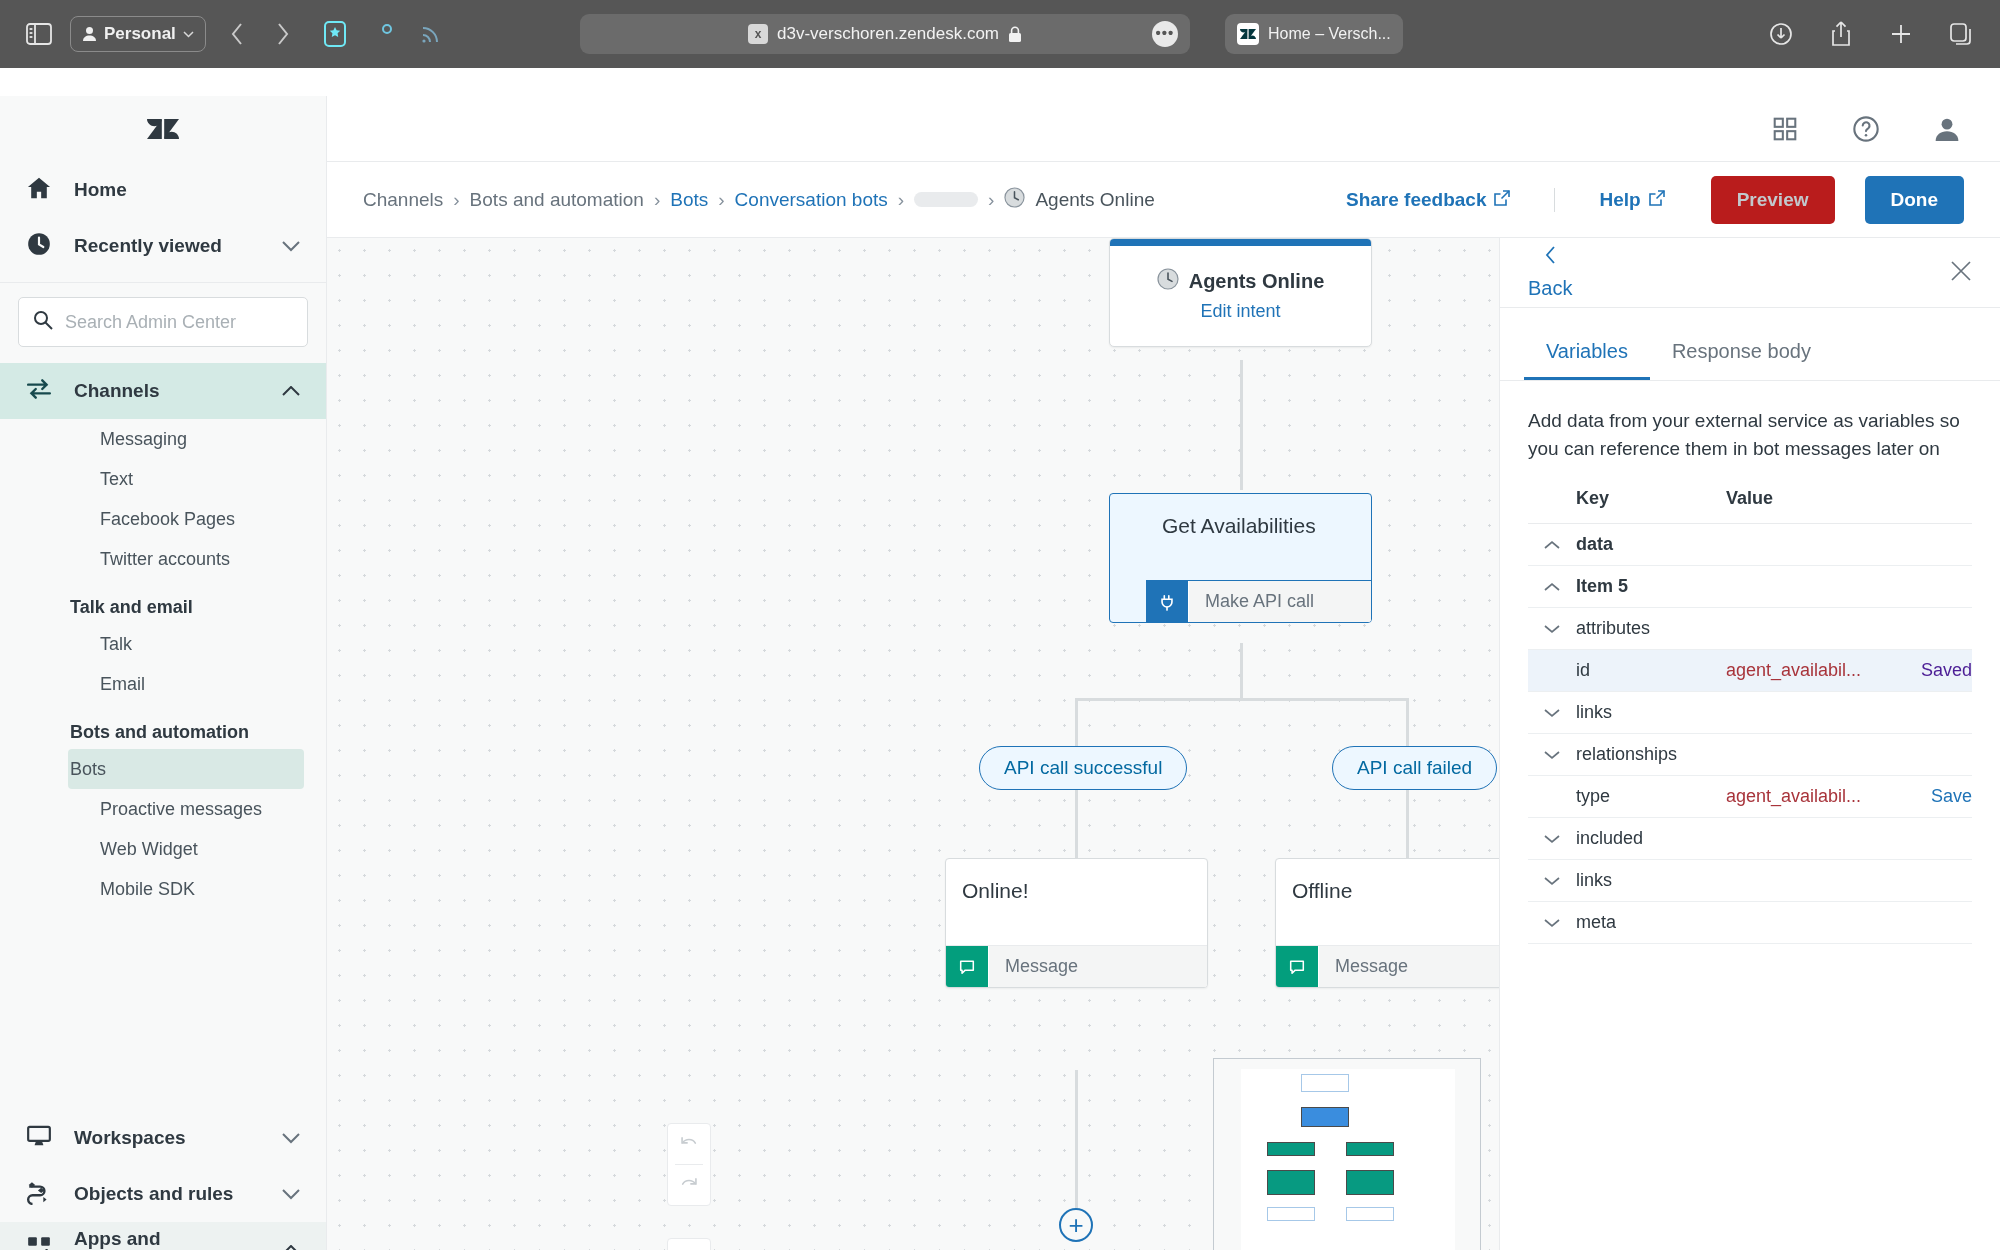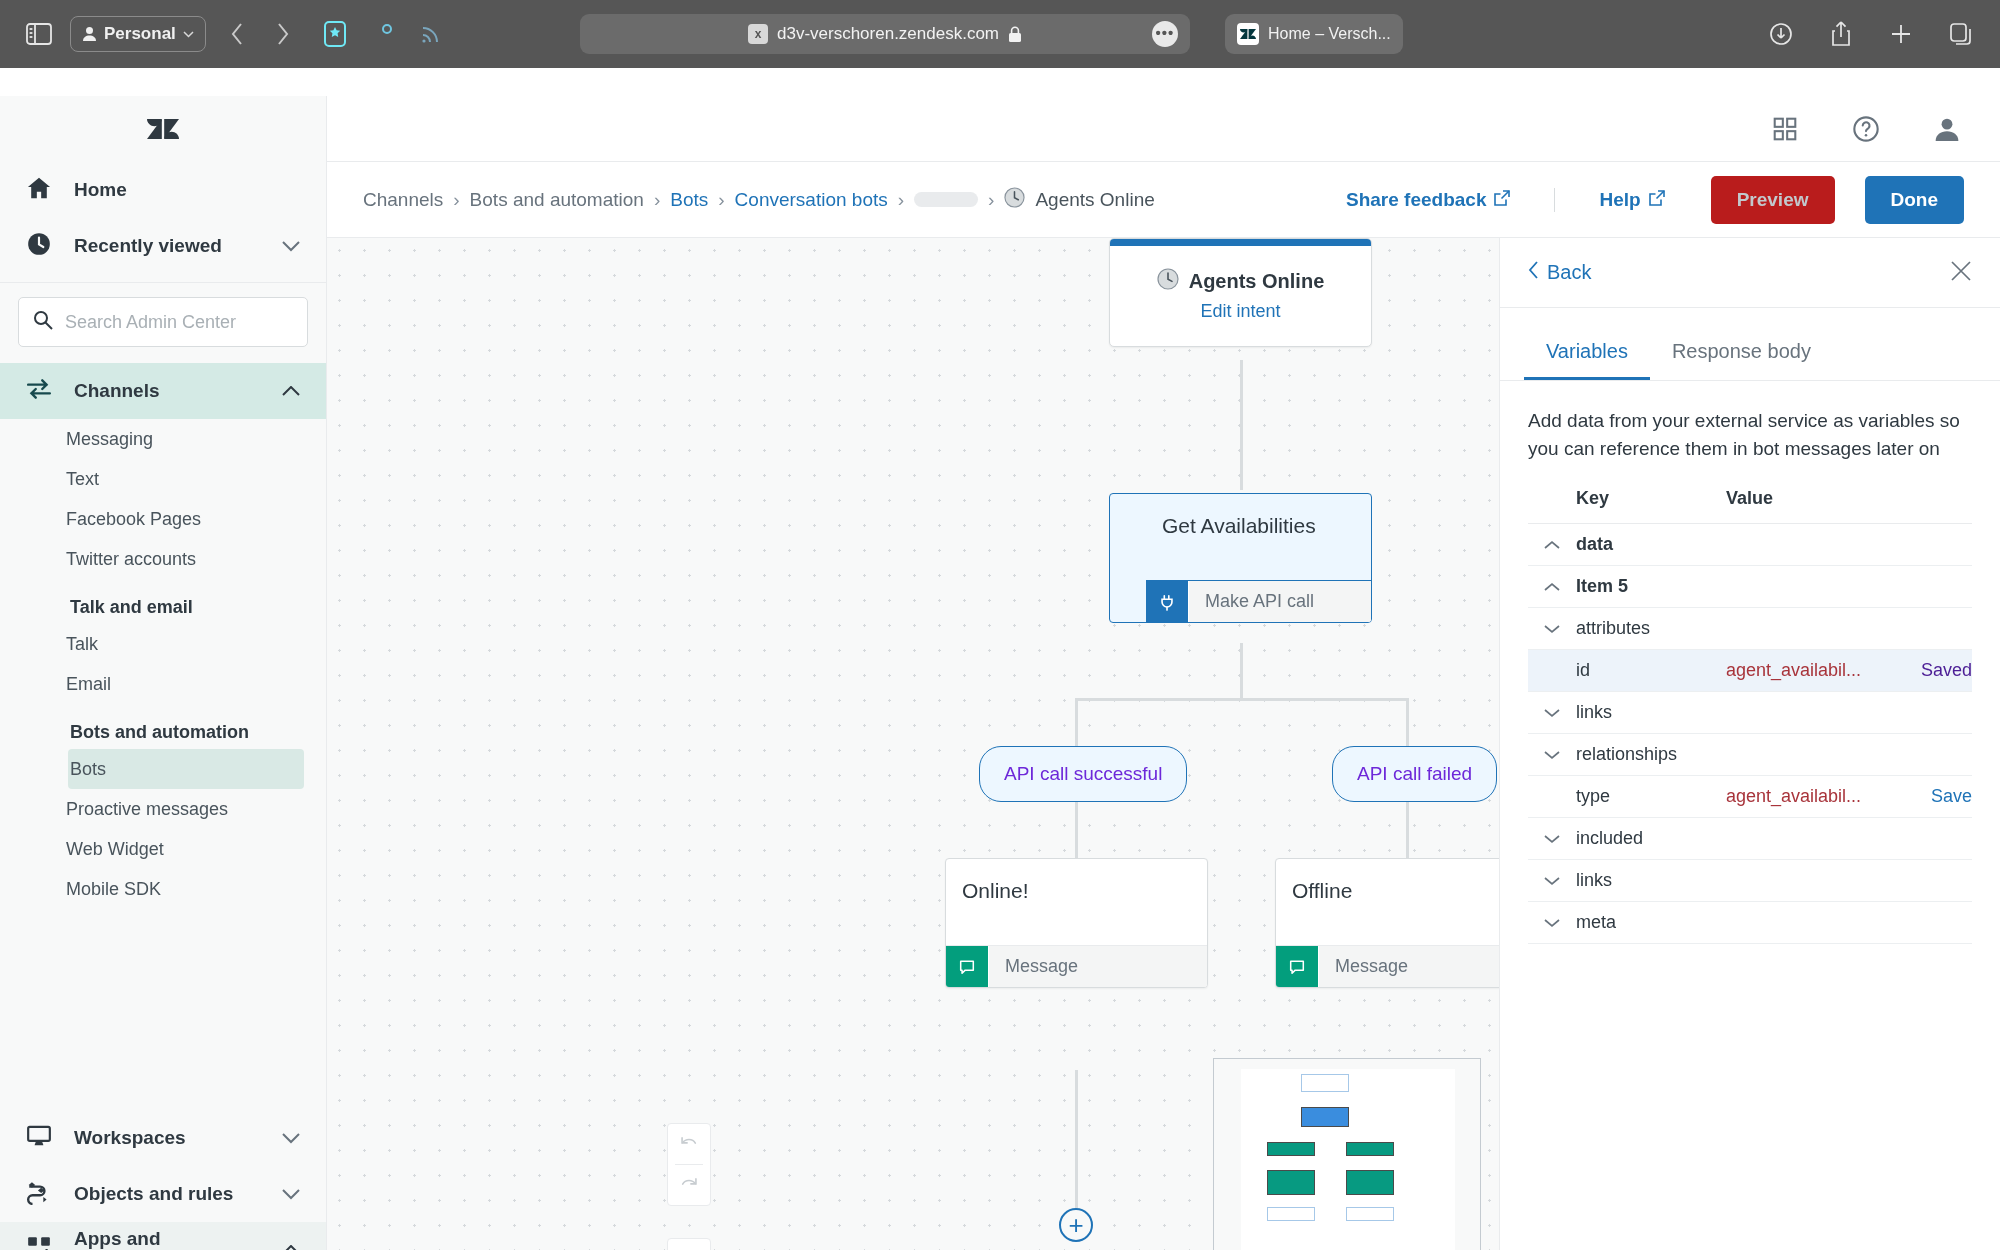--- a/index.html
+++ b/index.html
@@ -136,21 +136,21 @@
   .search-box input::placeholder { color: #a9b0b5; }
   .nav-section-head {
     display: flex; align-items: center;
     height: 56px; padding: 0 26px; gap: 22px;
     color: #2f3941; font-size: 19px; font-weight: bold;
   }
   .nav-section-head.active { background: #d4eae5; }
   .nav-section-head.active-light { background: #edf2f1; }
   .nav-section-head .chev { margin-left: auto; color: #2f3941; }
   .nav-sub {
-    padding-left: 66px; height: 40px;
+    padding-left: 100px; height: 40px;
     display: flex; align-items: center;
     color: #49545c; font-size: 18px;
   }
   .nav-sub.selected {
     background: #d9e9e5;
     margin: 0 22px 0 68px;
     padding-left: 2px;
     border-radius: 4px;
     width: 236px;
   }
@@ -262,24 +262,24 @@
     box-shadow: 0 1px 2px rgba(0,0,0,.05);
   }
   .node-white-body { padding: 20px 16px; min-height: 86px; font-size: 21px; color: #2f3941; }
   .node-step-green { border-top: 1px solid #e9ebed; }
   .node-step-green .node-step-icon { background: #039e7d; }
 
   .pill {
     background: #edf7ff;
     border: 1px solid #1f73b7;
     border-radius: 22px;
-    height: 56px;
+    height: 44px;
     display: flex; align-items: center; justify-content: center;
     padding: 0 24px;
-    color: #6d28d9; font-size: 19px;
+    color: #0369a1; font-size: 19px;
     white-space: nowrap;
   }
   .connector { position: absolute; background: #d8dcde; }
   .plus-btn {
     position: absolute;
     width: 34px; height: 34px; border-radius: 50%;
     border: 2px solid #1f73b7; color: #1f73b7;
     display: flex; align-items: center; justify-content: center;
     background: #f8f9f9;
     font-size: 26px; line-height: 1;
@@ -321,21 +321,21 @@
     min-height: 0;
   }
   .panel-head {
     height: 70px; display: flex; align-items: center;
     padding: 0 28px;
     border-bottom: 1px solid #e9ebed;
     flex: none;
   }
   .back-link {
     display: flex; align-items: center; gap: 8px;
-    color: #1f73b7; font-size: 20px;
+    color: #1f73b7; font-size: 20px; flex-direction: column;
   }
   .panel-close { margin-left: auto; color: #68737d; }
   .tabs { display: flex; padding: 0 24px; margin-top: 32px; border-bottom: 1px solid #e9ebed; flex: none; }
   .tab {
     padding: 0 22px 14px; font-size: 20px; color: #68737d;
   }
   .tab.active { color: #1f73b7; border-bottom: 3px solid #1f73b7; }
   .panel-desc {
     padding: 26px 28px 0;
     font-size: 19px; color: #2f3941; line-height: 1.45;

